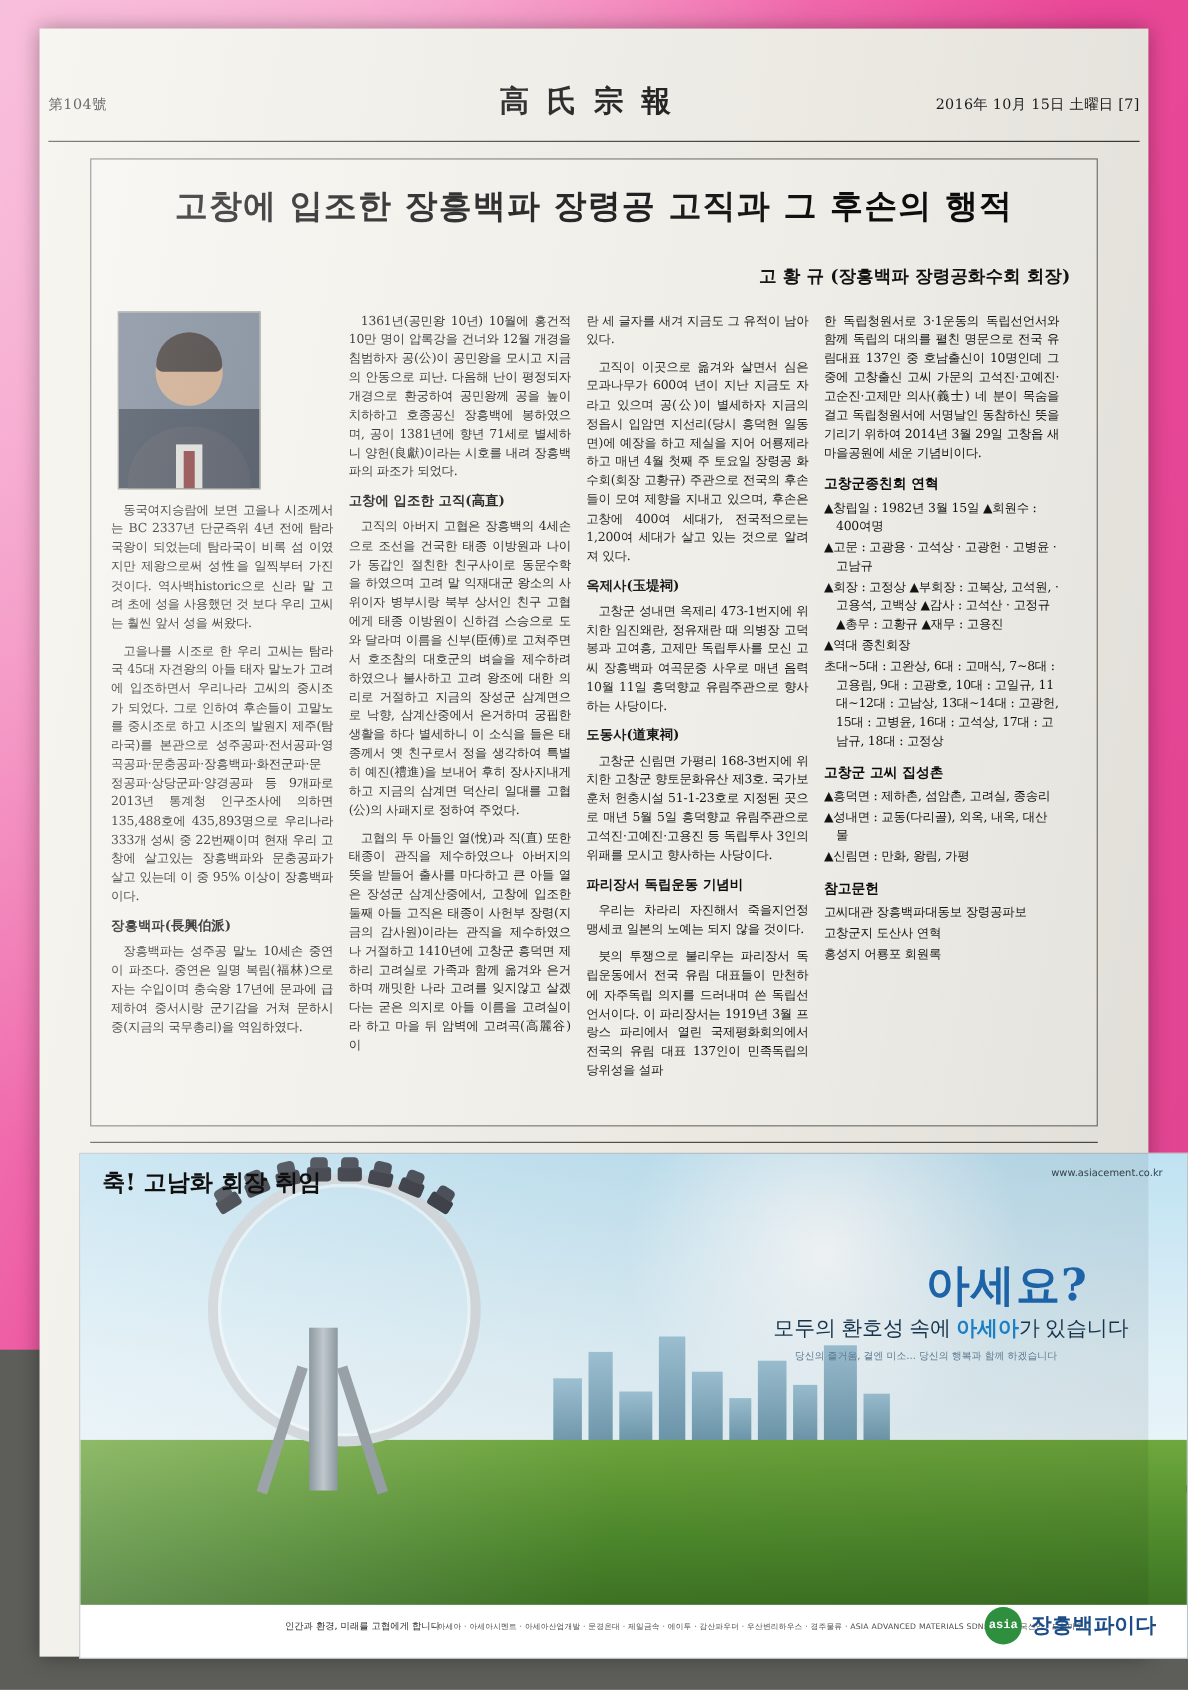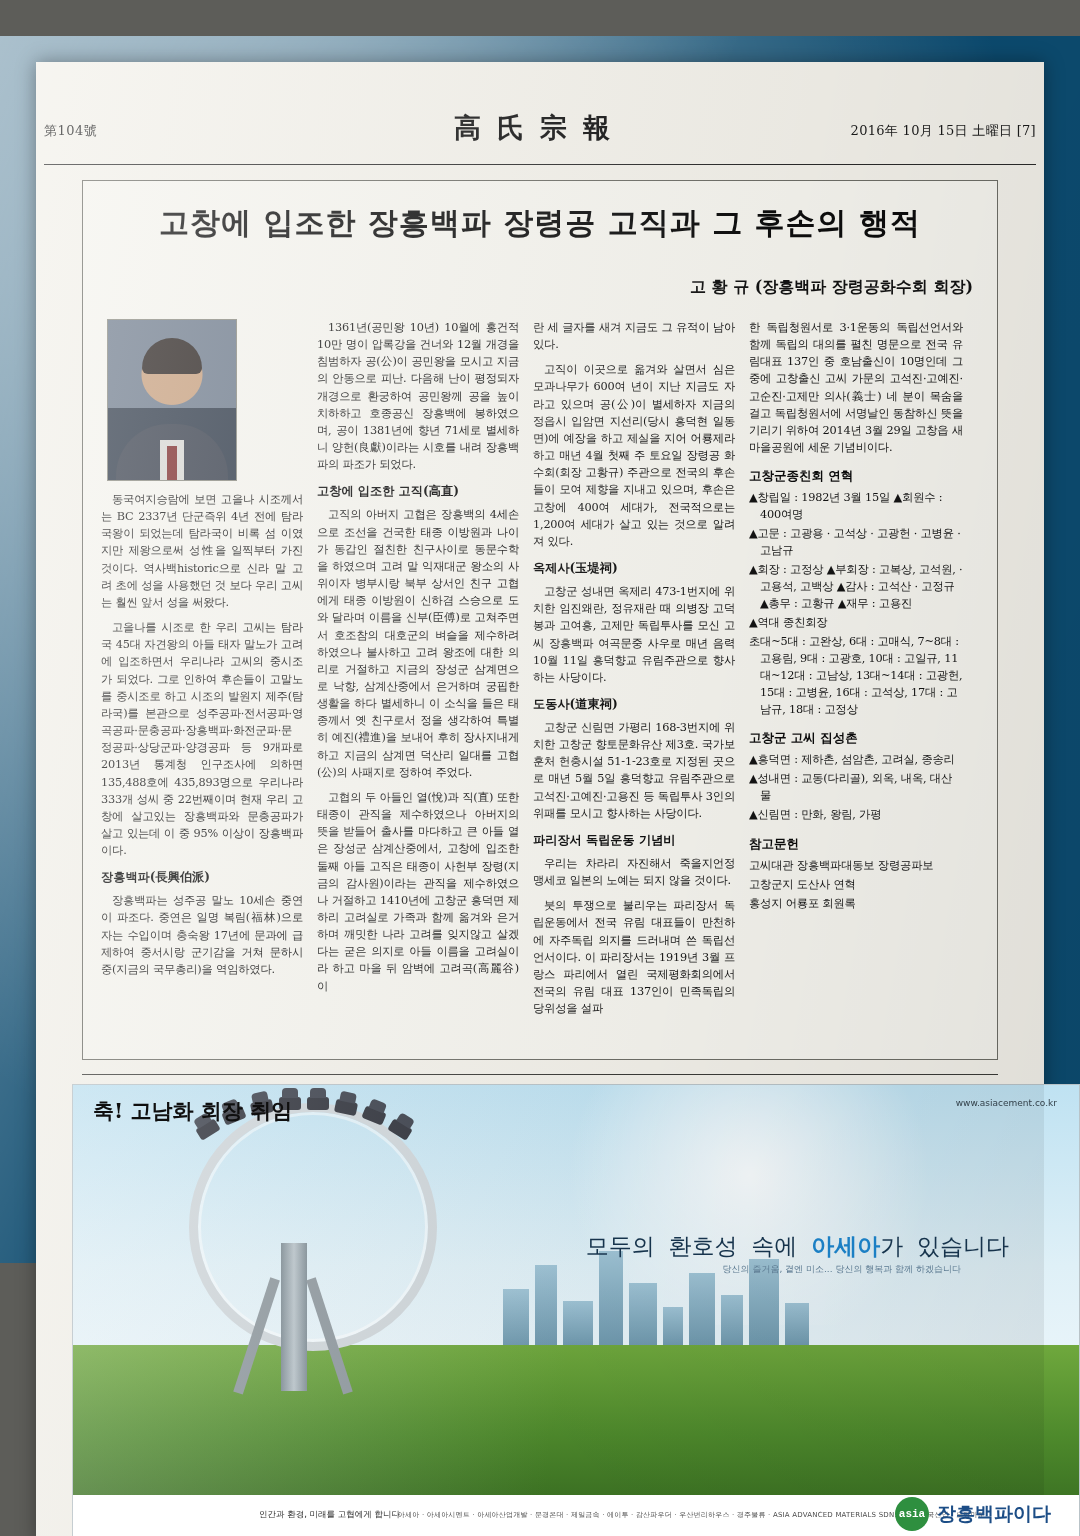--- a/index.html
+++ b/index.html
@@ -11,23 +11,22 @@
     width: 1080px;
     height: 1536px;
     overflow: hidden;
     font-family: "DejaVu Sans", sans-serif;
   }
   .page {
     position: absolute;
     left: 0; top: 0;
     width: 1080px;
     height: 1227px;
-    background: #0c4a6e;
+    background: #ec4899;
     box-sizing: border-box;
-    margin-top: 36px;
   }
   
   .page::before {
     content: "";
     position: absolute;
     left: 0; top: 0; right: 0; bottom: 0;
     background:
       linear-gradient(115deg, rgba(255,255,255,0.55) 0%, rgba(255,255,255,0.0) 45%, rgba(0,0,0,0.05) 100%),
       radial-gradient(ellipse at 30% 20%, rgba(255,255,255,0.5), rgba(0,0,0,0.0) 65%);
     pointer-events: none;
@@ -351,23 +350,23 @@
     right: 90px; top: 92px;
     font-family: "DejaVu Serif", serif;
     font-size: 40px;
     font-weight: 700;
     color: #1c63a8;
     letter-spacing: 1px;
     z-index: 5;
   }
   .ad-line {
     position: absolute;
-    right: 70px; top: 146px;
-    font-family: Liberation Mono, monospace;
-    font-size: 23px;
+    right: 53px; top: 146px;
+    font-family: Liberation Serif, serif;
+    font-size: 19px;
     color: #16334c;
     z-index: 5;
   }
   .ad-line em {
     font-style: normal;
     color: #1b7fc4;
     font-weight: 700;
   }
   .ad-sub {
     position: absolute;
@@ -546,20 +545,21 @@
           <b style="left:82px;top:0px;"></b>
           <b style="left:110px;top:0px;"></b>
           <b style="left:138px;top:4px;transform:rotate(12deg);"></b>
           <b style="left:166px;top:12px;transform:rotate(22deg);"></b>
           <b style="left:192px;top:26px;transform:rotate(32deg);"></b>
         </div>
       </div>
 
       <div class="ad-congrats">축! 고남화 회장 취임</div>
       <div class="ad-url">www.asiacement.co.kr</div>
+      <div class="ad-q">아세요?</div>
       <div class="ad-line">
         <span>모두의 환호성 속에 </span><em>아세아</em><span>가 있습니다</span>
       </div>
       <div class="ad-sub">당신의 즐거움, 곁엔 미소...
 당신의 행복과 함께 하겠습니다</div>
 
       <div class="ad-brandbar"></div>
       <div class="ad-slogan">인간과 환경, 미래를 고협에게 합니다</div>
       <div class="ad-partners">· 아세아 · 아세아시멘트 · 아세아산업개발 · 문경온대 · 제일금속 · 에이투 · 감산파우더 · 우산변리하우스 · 경주물류 · ASIA ADVANCED MATERIALS SDN.BHD · 한국산업 · 도영마운</div>
       <div class="ad-logo">

